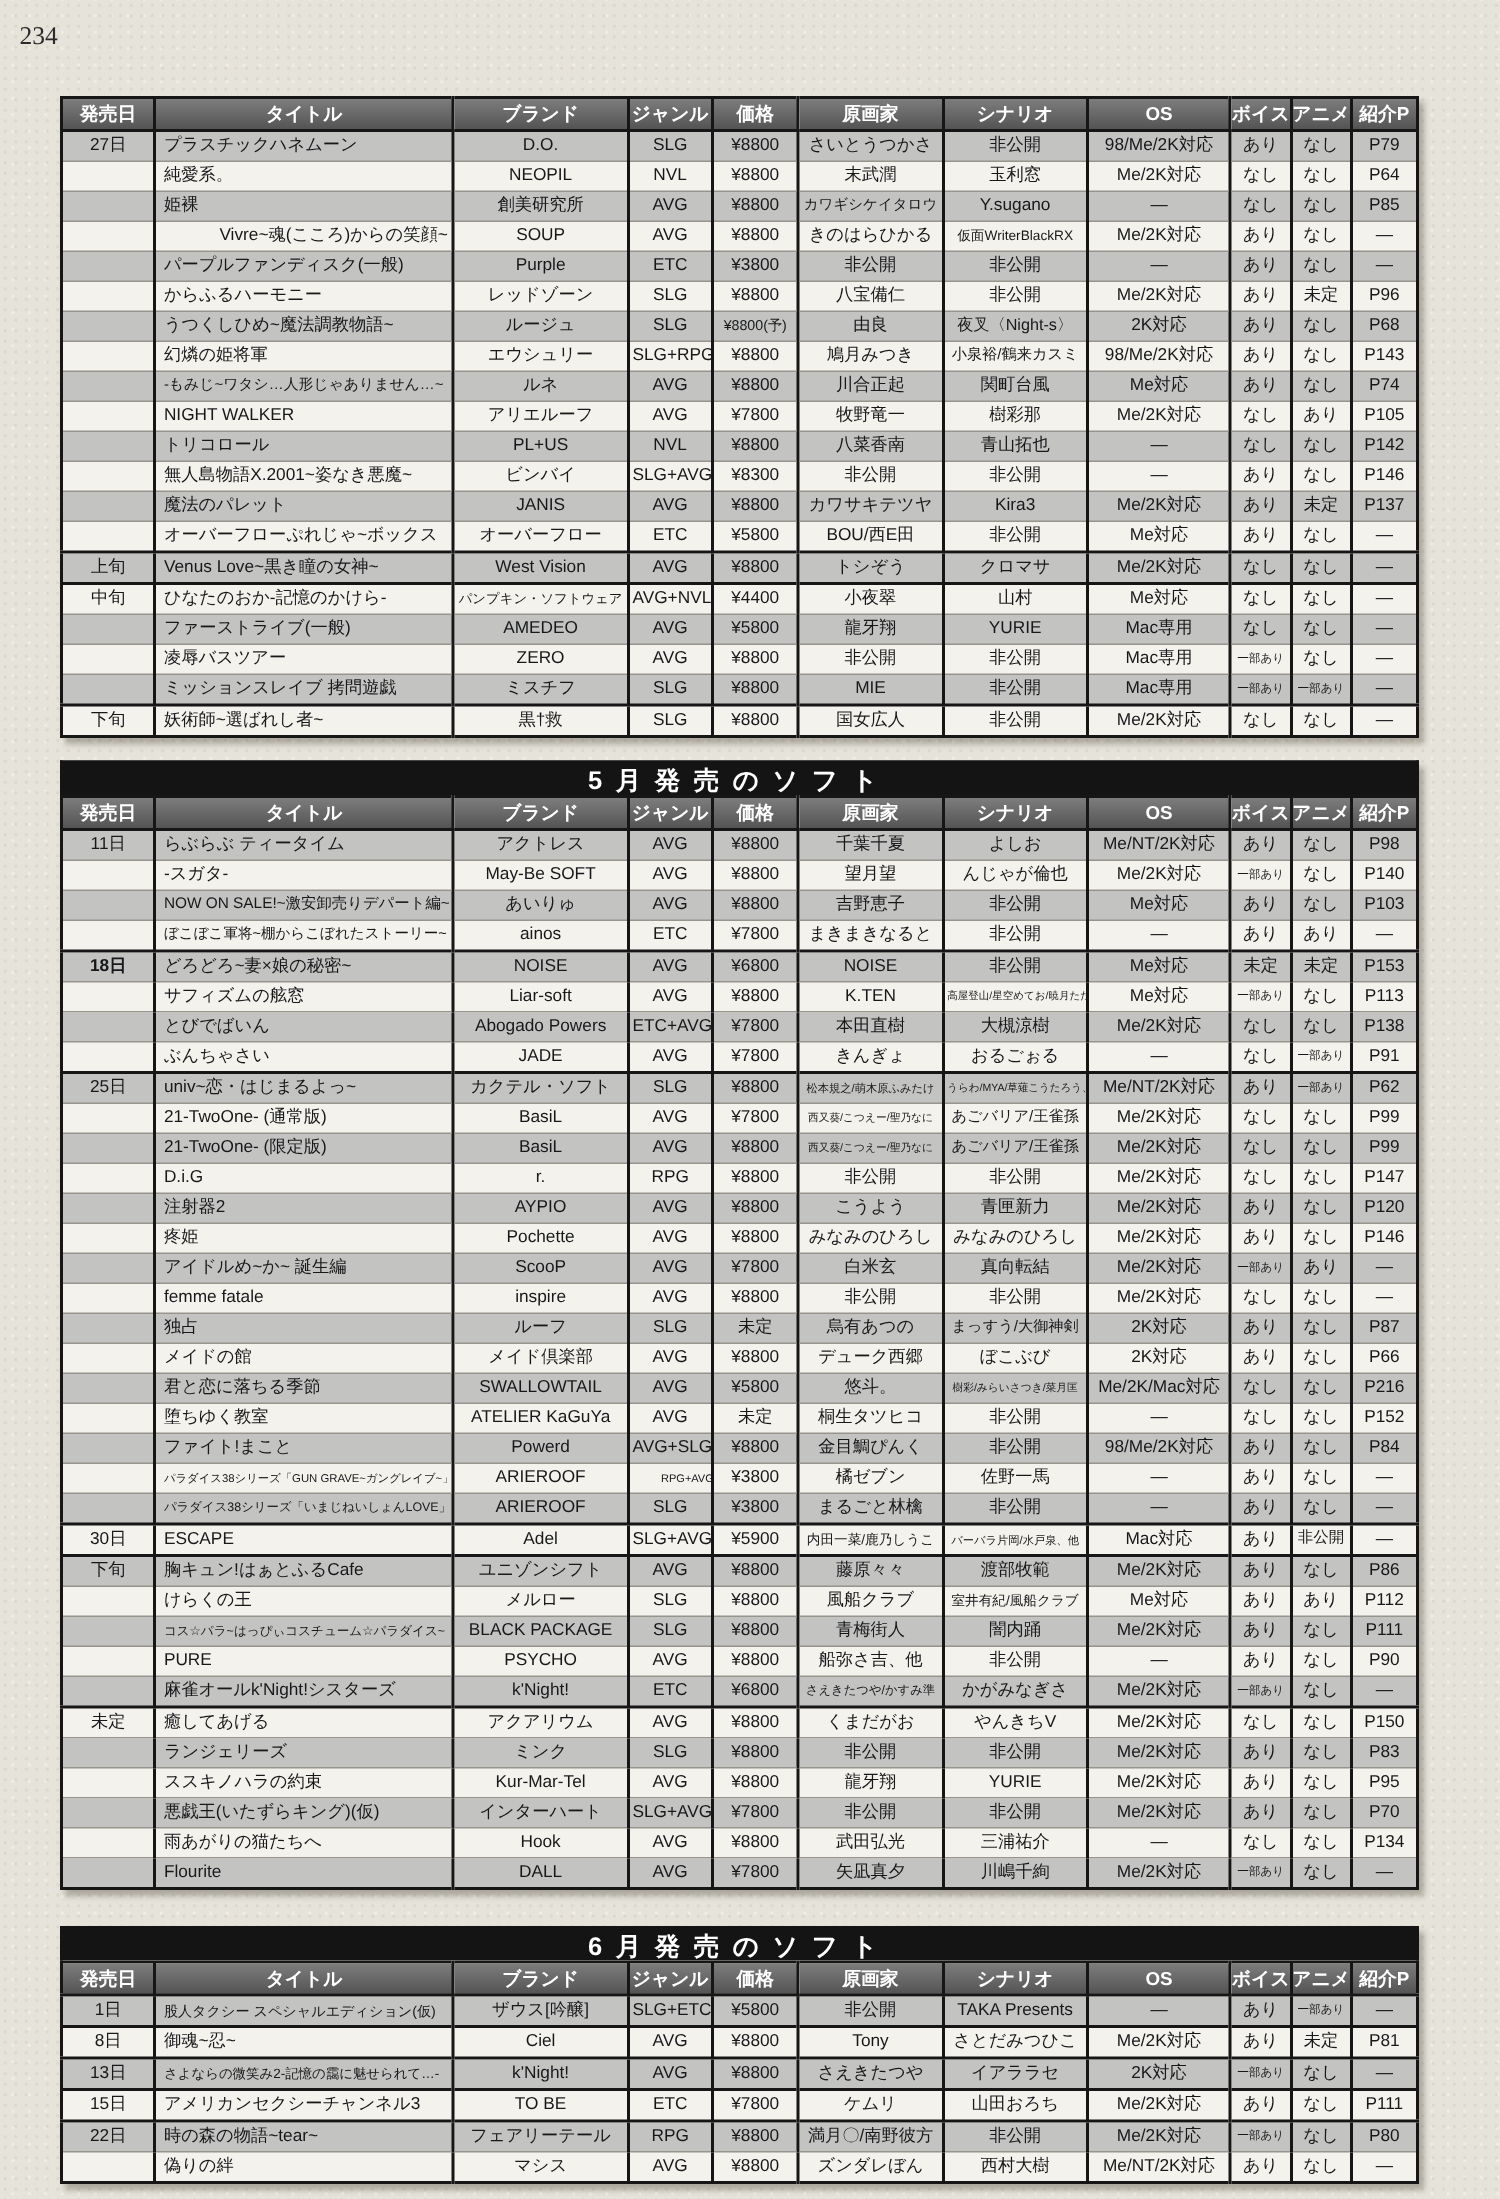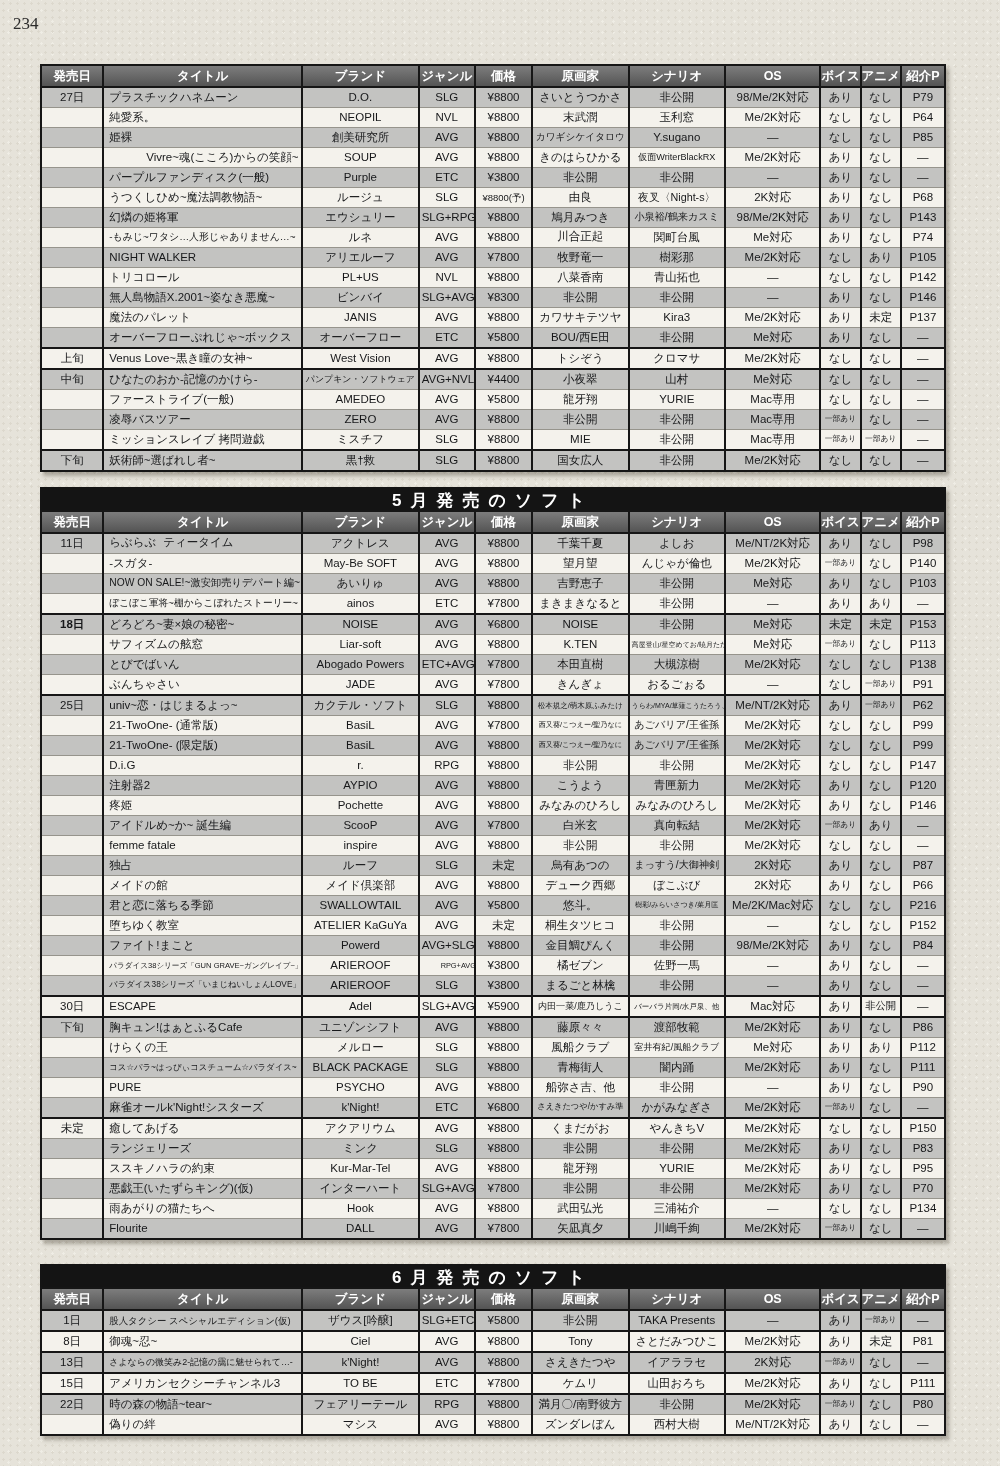--- a/index.html
+++ b/index.html
@@ -148,20 +148,33 @@
             <td style="font-size: 11.5px;">¥3800</td>
             <td style="font-size: 11.5px;">非公開</td>
             <td style="font-size: 11.5px;">非公開</td>
             <td style="font-size: 11.5px;">—</td>
             <td style="font-size: 11.5px;">あり</td>
             <td style="font-size: 11.5px;">なし</td>
             <td style="font-size: 11.5px;">—</td>
           </tr>
           <tr>
             <td style="font-size: 11.5px;"></td>
+            <td class="c-title" style="font-size: 11.5px;">からふるハーモニー</td>
+            <td style="font-size: 11.5px;">レッドゾーン</td>
+            <td style="font-size: 11.5px;">SLG</td>
+            <td style="font-size: 11.5px;">¥8800</td>
+            <td style="font-size: 11.5px;">八宝備仁</td>
+            <td style="font-size: 11.5px;">非公開</td>
+            <td style="font-size: 11.5px;">Me/2K対応</td>
+            <td style="font-size: 11.5px;">あり</td>
+            <td style="font-size: 11.5px;">未定</td>
+            <td style="font-size: 11.5px;">P96</td>
+          </tr>
+          <tr>
+            <td style="font-size: 11.5px;"></td>
             <td class="c-title" style="font-size: 11.5px;">うつくしひめ~魔法調教物語~</td>
             <td style="font-size: 11.5px;">ルージュ</td>
             <td style="font-size: 11.5px;">SLG</td>
             <td style="font-size: 9.48617px;">¥8800(予)</td>
             <td style="font-size: 11.5px;">由良</td>
             <td style="font-size: 10.794px;">夜叉〈Night-s〉</td>
             <td style="font-size: 11.5px;">2K対応</td>
             <td style="font-size: 11.5px;">あり</td>
             <td style="font-size: 11.5px;">なし</td>
             <td style="font-size: 11.5px;">P68</td>
@@ -178,21 +191,21 @@
             <td style="font-size: 11.5px;">あり</td>
             <td style="font-size: 11.5px;">なし</td>
             <td style="font-size: 11.5px;">P143</td>
           </tr>
           <tr>
             <td style="font-size: 11.5px;"></td>
             <td class="c-title" style="font-size: 9.92529px;">-もみじ~ワタシ…人形じゃありません…~</td>
             <td style="font-size: 11.5px;">ルネ</td>
             <td style="font-size: 11.5px;">AVG</td>
             <td style="font-size: 11.5px;">¥8800</td>
-            <td style="font-size: 11.5px; font-family: Liberation Mono, monospace;">川合正起</td>
+            <td style="font-size: 11.5px;">川合正起</td>
             <td style="font-size: 11.5px;">関町台風</td>
             <td style="font-size: 11.5px;">Me対応</td>
             <td style="font-size: 11.5px;">あり</td>
             <td style="font-size: 11.5px;">なし</td>
             <td style="font-size: 11.5px;">P74</td>
           </tr>
           <tr>
             <td style="font-size: 11.5px;"></td>
             <td class="c-title" style="font-size: 11.5px;">NIGHT WALKER</td>
             <td style="font-size: 11.5px;">アリエルーフ</td>
@@ -366,21 +379,21 @@
             <th>シナリオ</th>
             <th>OS</th>
             <th>ボイス</th>
             <th>アニメ</th>
             <th>紹介P</th>
           </tr>
         </thead>
       <tbody>
           <tr class="group-start">
             <td style="font-size: 11.5px;">11日</td>
-            <td class="c-title" style="font-size: 11.5px; font-family: Liberation Mono, monospace;">らぶらぶ ティータイム</td>
+            <td class="c-title" style="font-size: 11.5px;">らぶらぶ ティータイム</td>
             <td style="font-size: 11.5px;">アクトレス</td>
             <td style="font-size: 11.5px;">AVG</td>
             <td style="font-size: 11.5px;">¥8800</td>
             <td style="font-size: 11.5px;">千葉千夏</td>
             <td style="font-size: 11.5px;">よしお</td>
             <td style="font-size: 11.5px;">Me/NT/2K対応</td>
             <td style="font-size: 11.5px;">あり</td>
             <td style="font-size: 11.5px;">なし</td>
             <td style="font-size: 11.5px;">P98</td>
           </tr>

